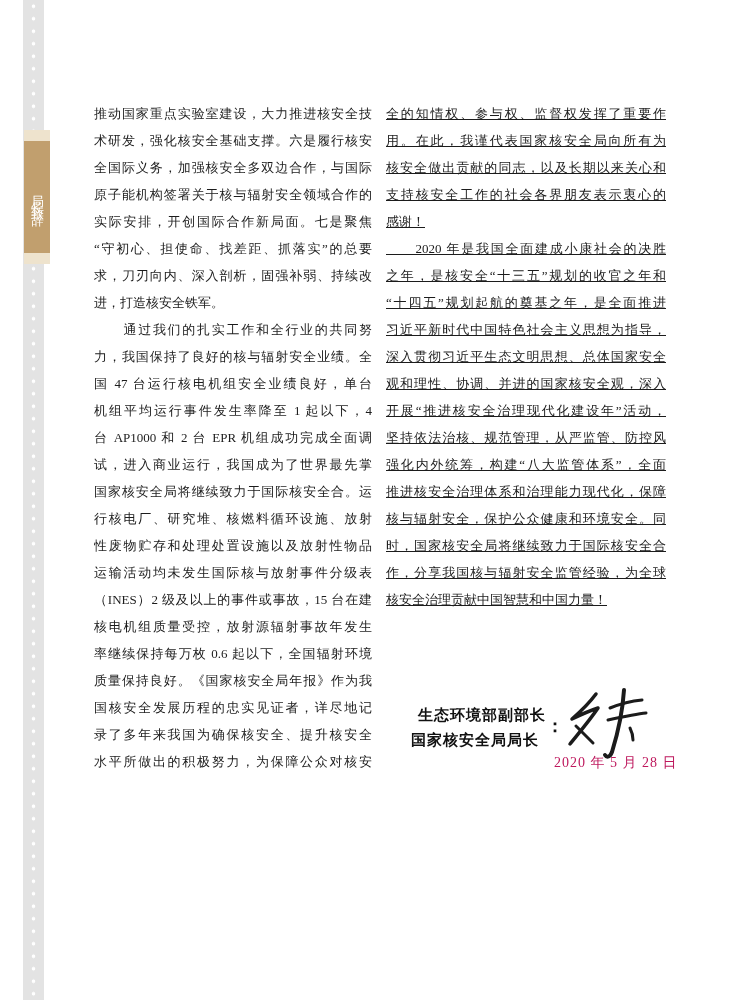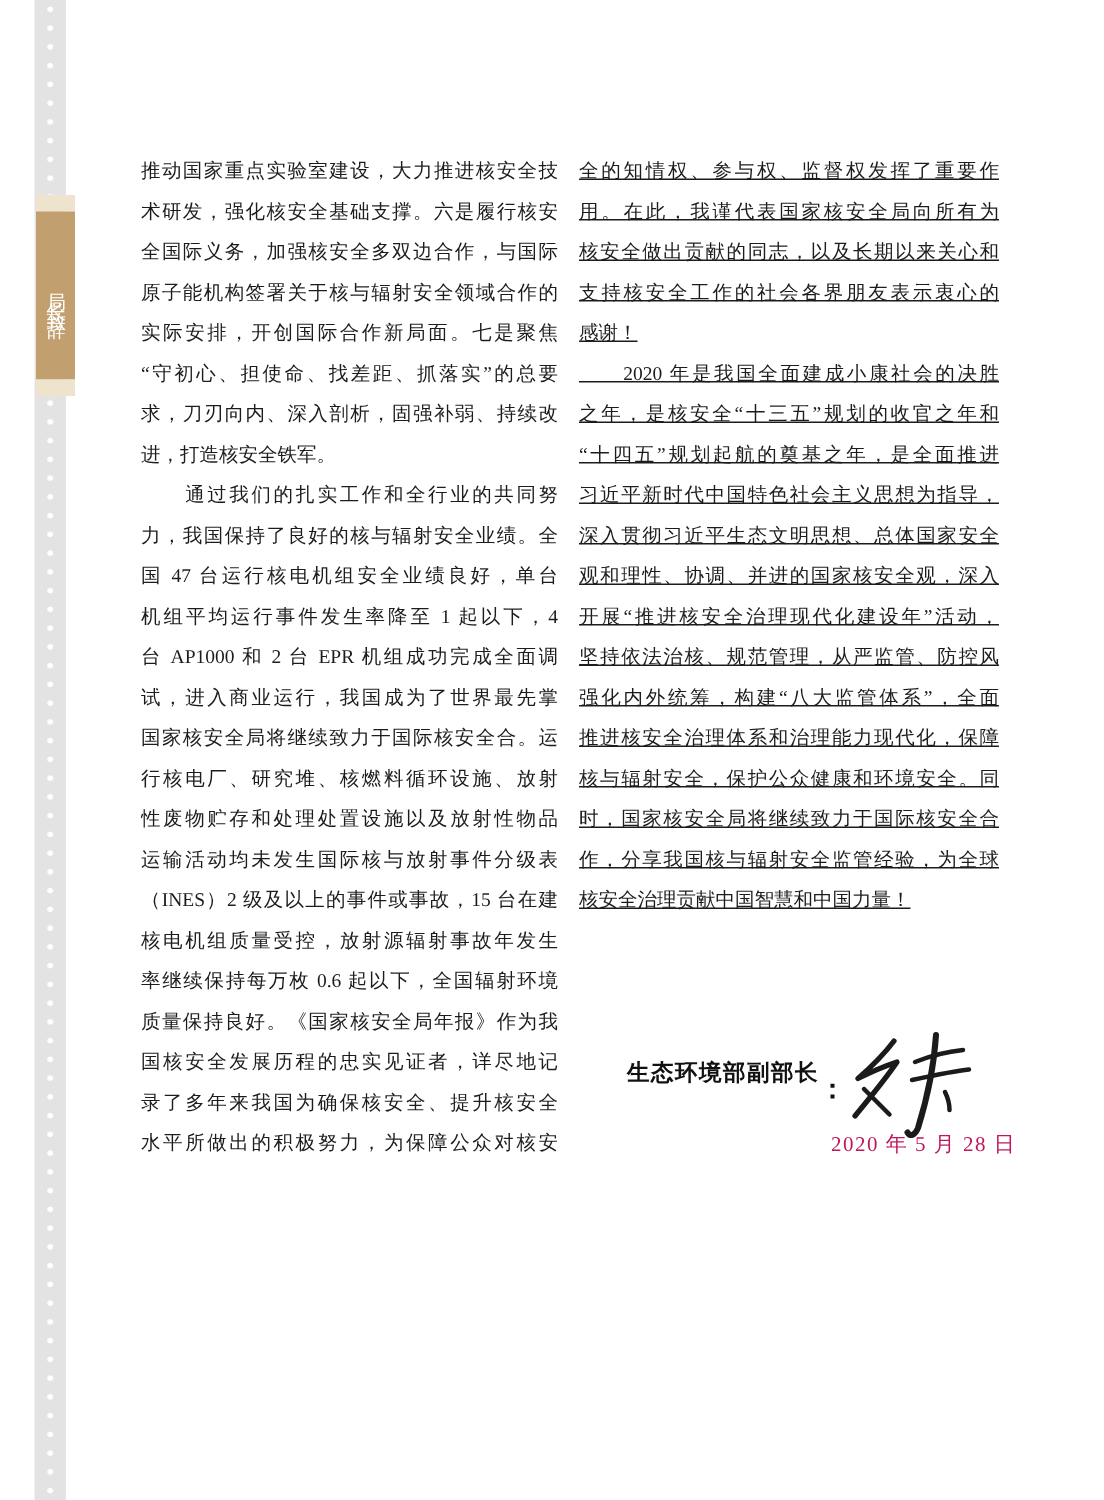--- a/index.html
+++ b/index.html
@@ -99,20 +99,25 @@
       <div class="line">时，国家核安全局将继续致力于国际核安全合</div>
       <div class="line">作，分享我国核与辐射安全监管经验，为全球</div>
       <div class="line end">核安全治理贡献中国智慧和中国力量！</div>
     </div>
 
   <div class="sig-row sig-row1">
     <span>生态环境部</span>
     <span>副部长</span>
   </div>
 
+  <div class="sig-row sig-row2">
+    <span>国家核安全局</span>
+    <span>局</span>
+    <span>长</span>
+  </div>
 
   <div class="sig-colon">：</div>
 
   <svg class="sig-script" viewBox="0 0 88 74" fill="none" stroke="#1b1b1b" stroke-linecap="round" stroke-linejoin="round">
     <path d="M34 8 C28 16 18 26 10 33 C20 28 30 24 36 22 C28 34 16 48 8 58" stroke-width="3.5"></path>
     <path d="M14 40 C20 46 26 52 31 57" stroke-width="3"></path>
     <path d="M62 4 C61 20 58 40 50 66 C48 71 45 72 43 69" stroke-width="4"></path>
     <path d="M48 22 C58 18 70 15 80 14" stroke-width="3"></path>
     <path d="M46 34 C60 31 74 28 84 27" stroke-width="3"></path>
     <path d="M68 42 C70 46 71 50 71 54" stroke-width="3"></path>

